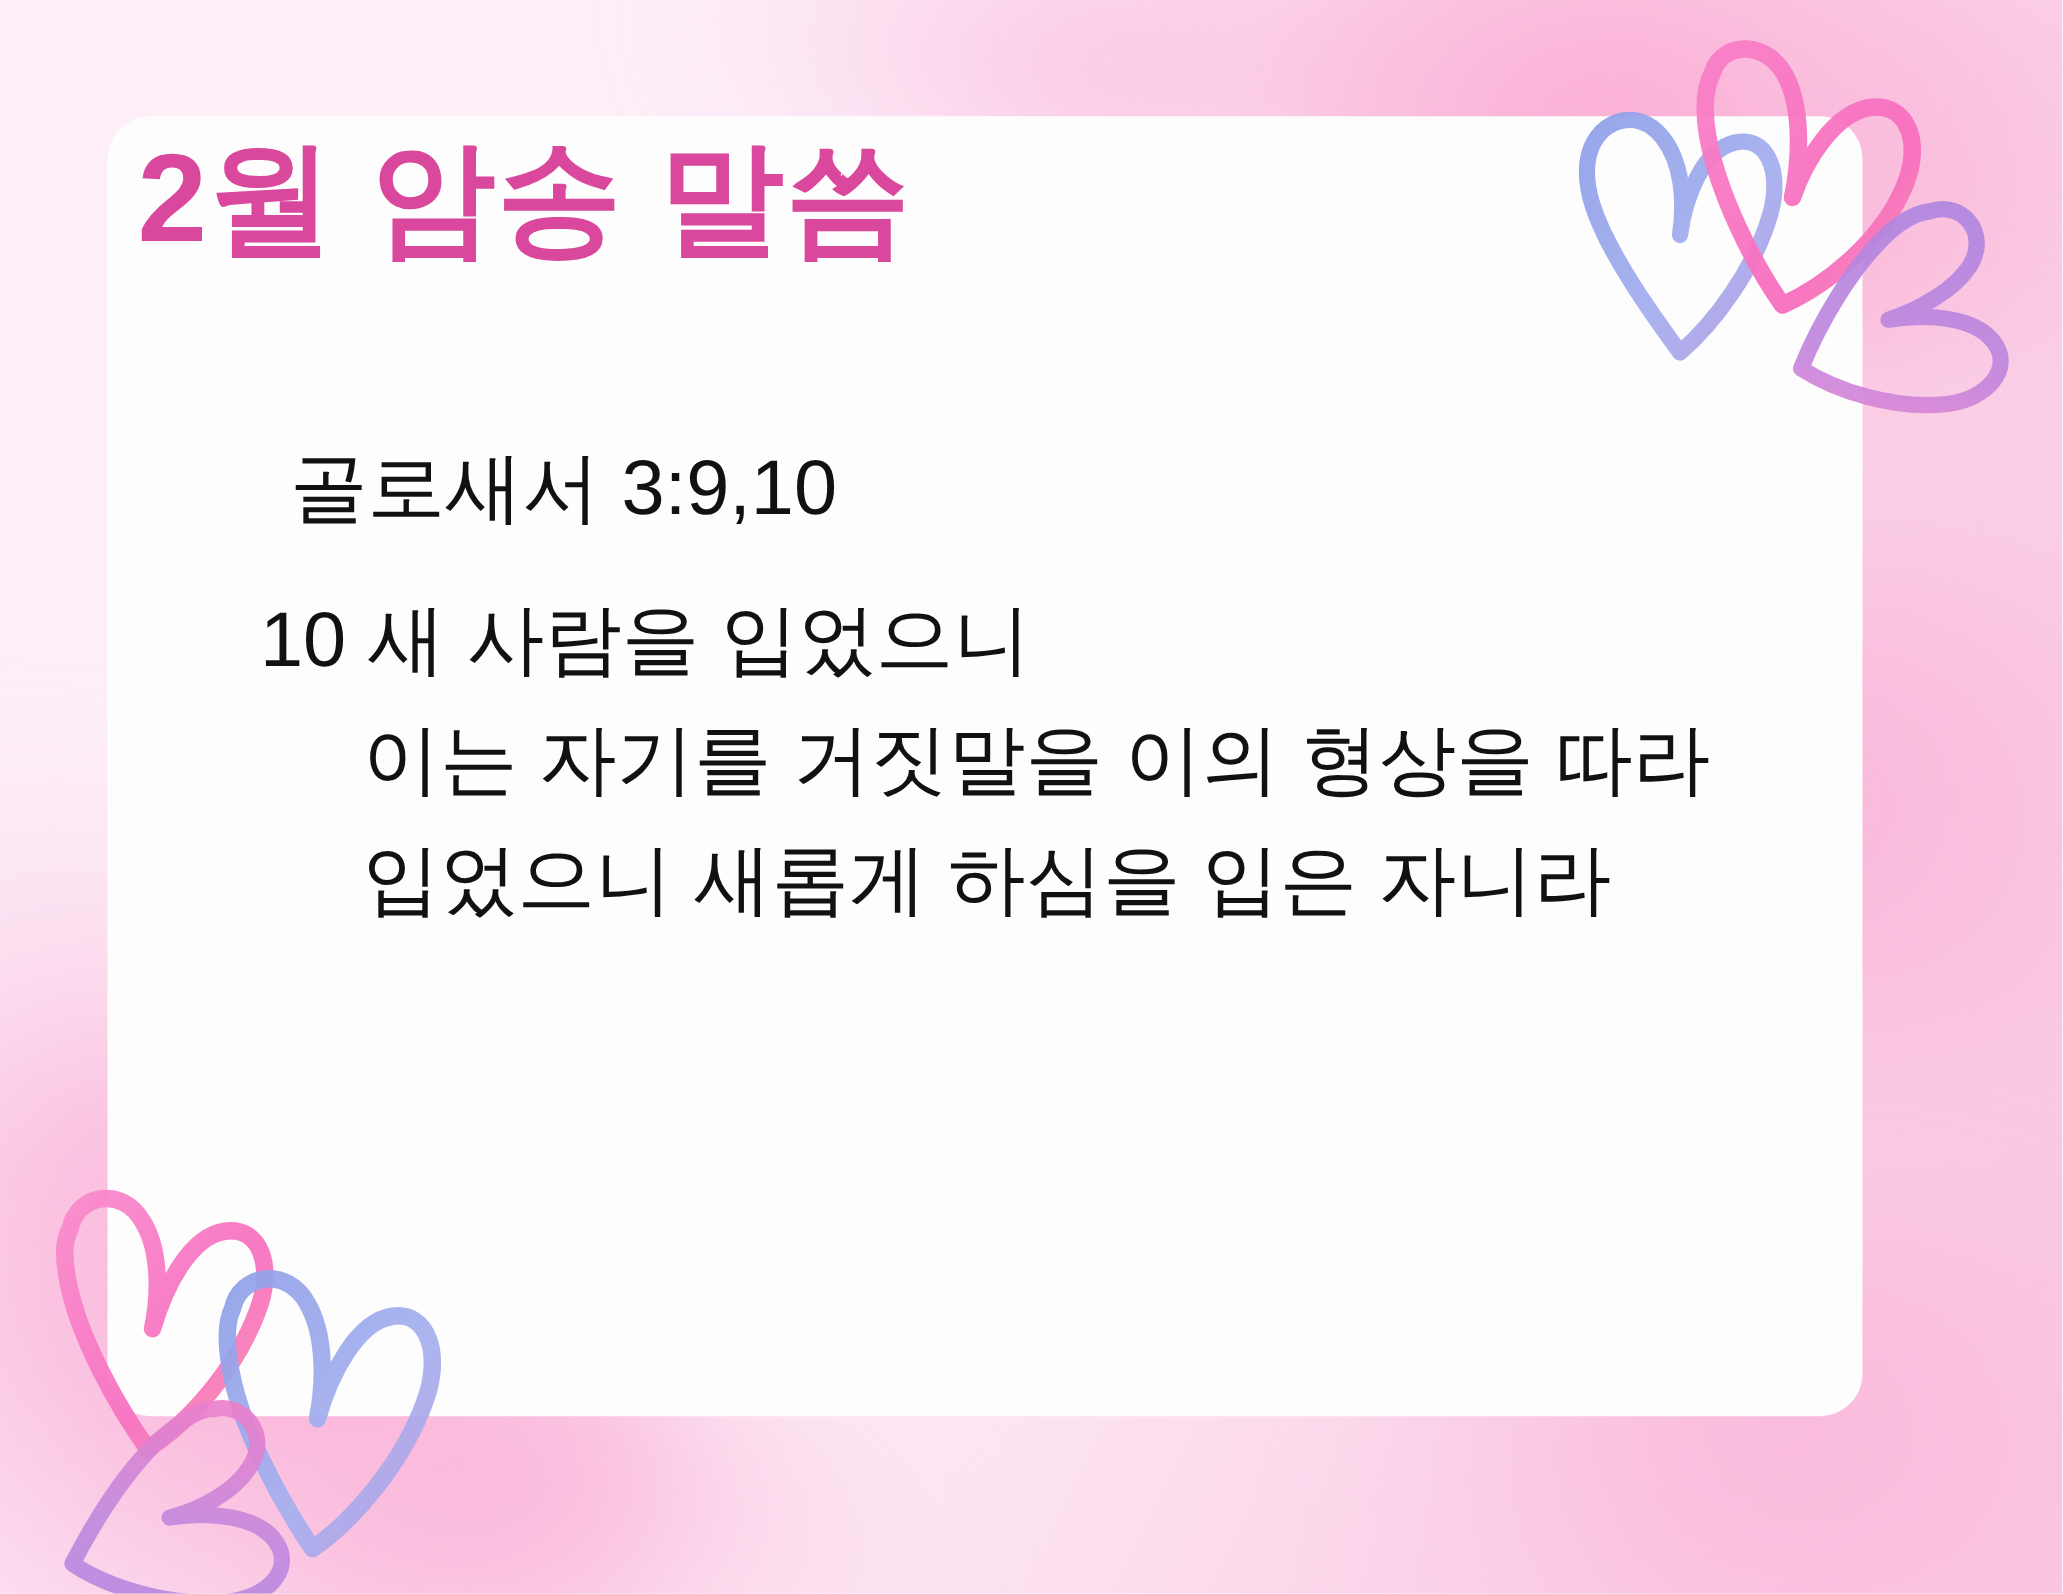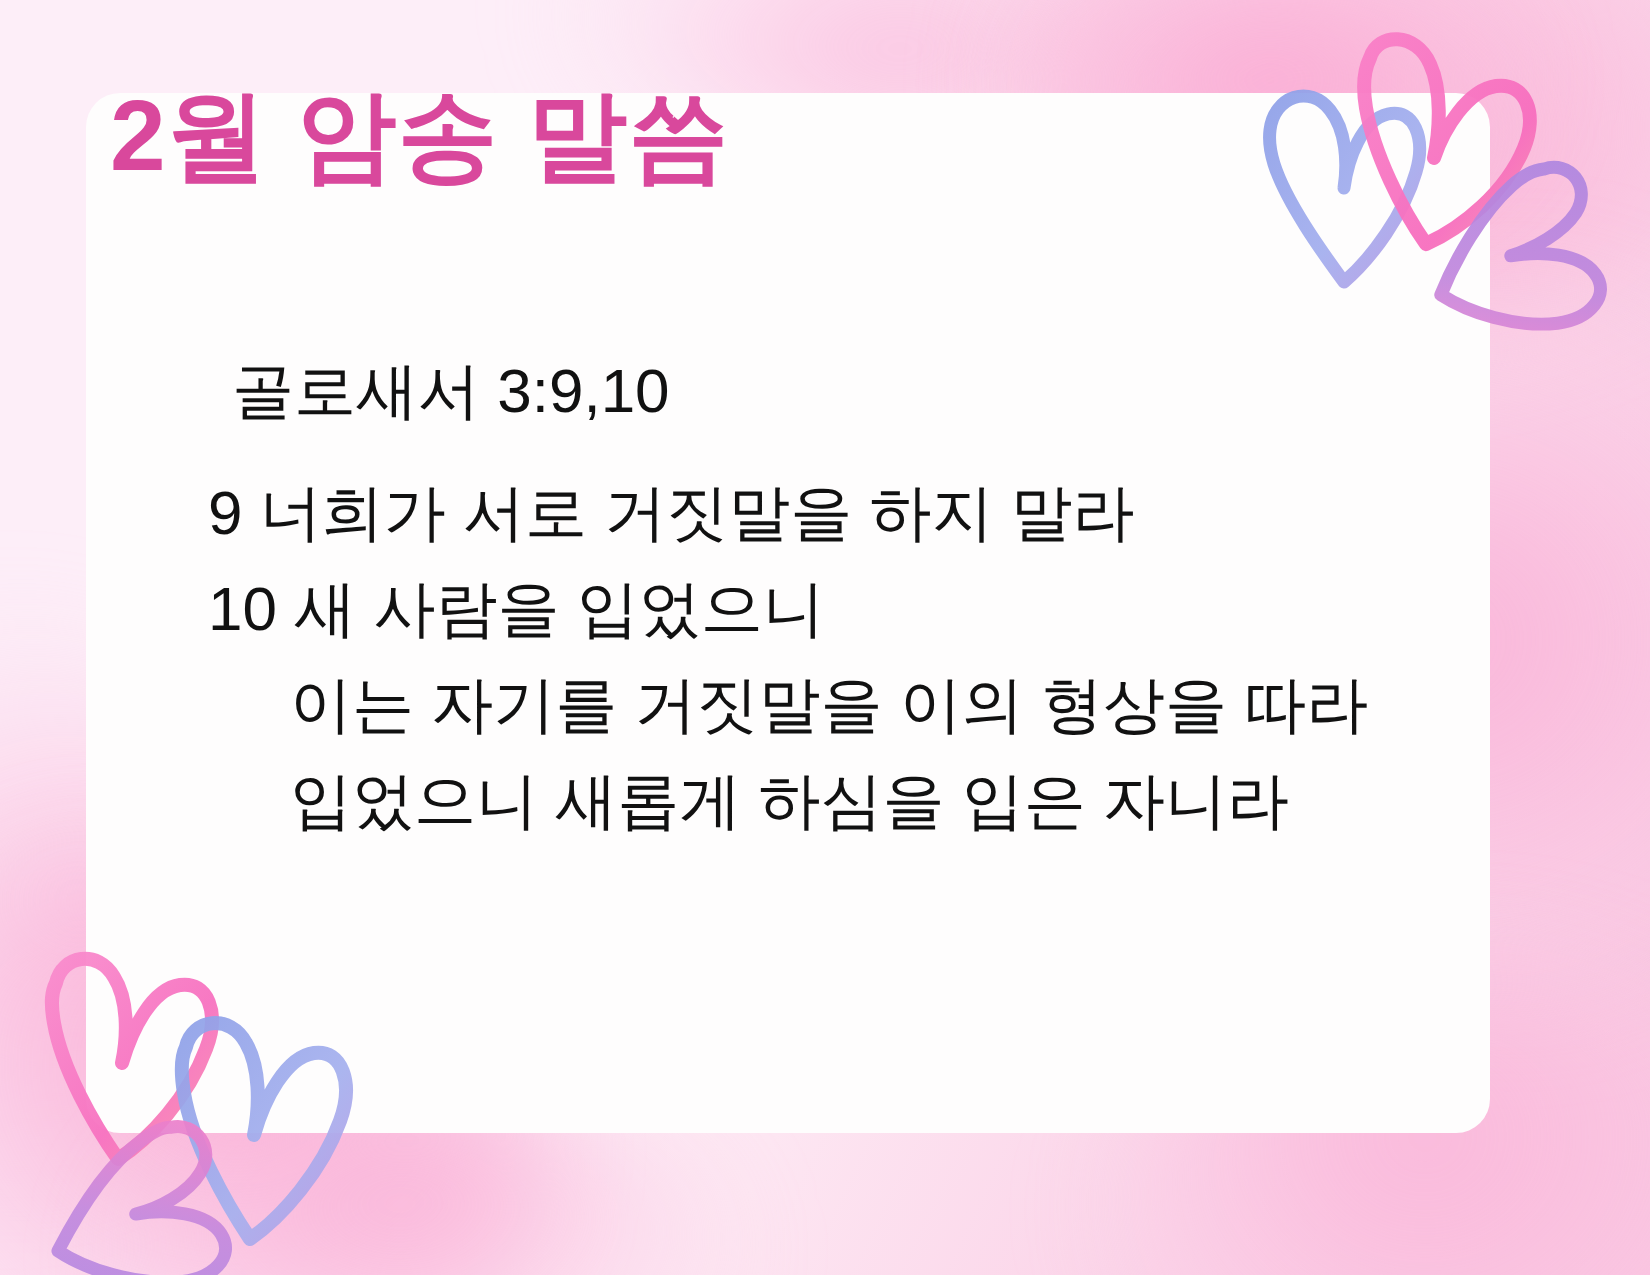--- a/index.html
+++ b/index.html
@@ -86,21 +86,21 @@
     width: 1404px;
     height: 1040px;
     background: #fefdfd;
     border-radius: 34px;
   }
 
   
   .title {
     position: absolute;
     left: 110px;
-    top: 80px;
+    top: 104px;
     font-size: 100px;
     font-weight: 900;
     letter-spacing: 1px;
     color: #d9489c;
     line-height: 1.1;
     white-space: nowrap;
   }
 
   
   .verse-block {
@@ -157,21 +157,20 @@
   <div class="bg-wash wash-bl1"></div>
   <div class="bg-wash wash-bl2"></div>
 
   <div class="card"></div>
 
   <div class="title">2월 암송 말씀</div>
 
   <div class="verse-block">
     <div class="verse-ref">골로새서 3:9,10</div>
 
-    <div class="verse-line outdent">9 너희가 서로 거짓말을 하지 말라</div>
     <div class="verse-line outdent">10 새 사람을 입었으니</div>
     <div class="verse-line indent">이는 자기를 거짓말을 이의 형상을 따라</div>
     <div class="verse-line indent">입었으니 새롭게 하심을 입은 자니라</div>
   </div>
 
   <div class="hearts hearts-tr">
     <svg viewBox="0 0 400 290" xmlns="http://www.w3.org/2000/svg">
       <defs>
         <linearGradient id="gBlueTR" x1="0" y1="0" x2="1" y2="1">
           <stop offset="0%" stop-color="#8ea0e8"></stop>

